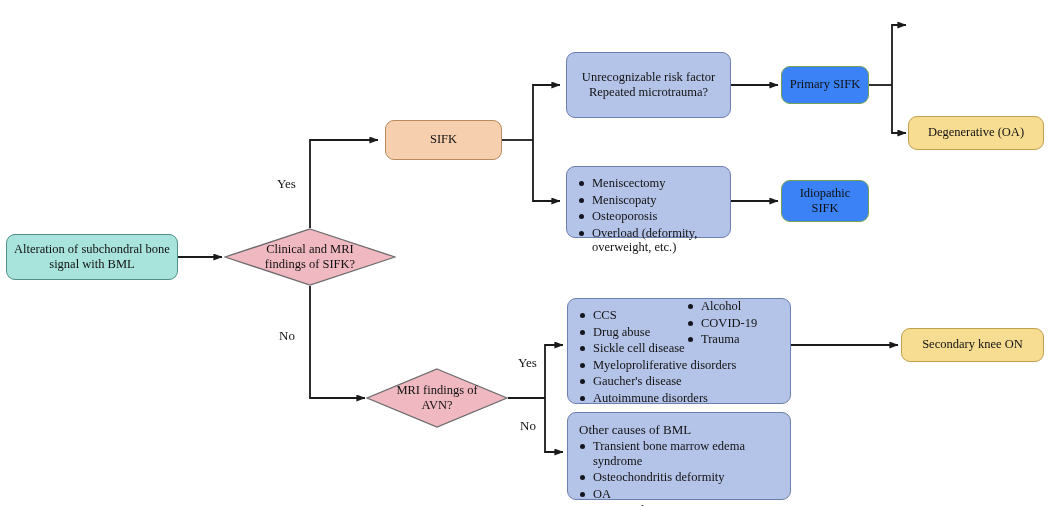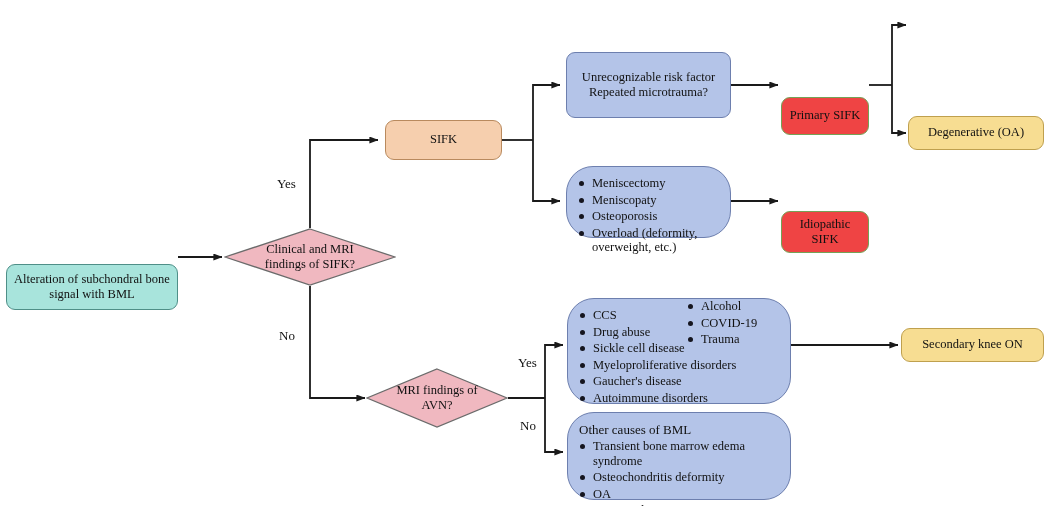--- a/index.html
+++ b/index.html
@@ -35,28 +35,27 @@
     justify-content: center;
     text-align: center;
     color: #111111;
     font-size: 12.5px;
     line-height: 1.22;
     padding: 3px 6px;
   }
   .node.teal   { background: #a8e4dc; border-color: #4f8f88; }
   .node.orange { background: #f6cfae; border-color: #b98a5e; }
   .node.blue   { background: #b4c4e8; border-color: #6d7fae; }
-  .node.green  { background: #ef4444; border-color: #75a156; margin-top: 31px; }
+  .node.green  { background: #3b82f6; border-color: #75a156; }
   .node.yellow { background: #f7dd92; border-color: #bfa04e; }
 
   .node.listbox {
     display: block;
     text-align: left;
     padding: 9px 10px 20px 10px;
-    border-radius: 27px;
   }
   .node .heading {
     display: block;
     margin: 0 0 1px 1px;
     font-size: 13px;
   }
   ul.bullets {
     list-style: none;
     margin: 0;
     padding: 0;
@@ -144,21 +143,21 @@
       <path d="M892,85 L892,133 L906,133" marker-end="url(#arrow)"></path>
 
       <path d="M508,398 L545,398"></path>
       <path d="M545,398 L545,345 L563,345" marker-end="url(#arrow)"></path>
       <path d="M545,398 L545,452 L563,452" marker-end="url(#arrow)"></path>
 
       <path d="M791,345 L898,345" marker-end="url(#arrow)"></path>
     </g>
   </svg>
 
-  <div class="node teal" style="left:6px; top:234px; width:172px; height:46px;margin-top:30px;">
+  <div class="node teal" style="left:6px; top:234px; width:172px; height:46px;">
     <span>
       <span>Alteration of subchondral bone</span><br>
       <span>signal with BML</span>
     </span>
   </div>
 
   <div class="diamond" style="left:224px; top:228px; width:172px; height:58px;">
     <svg viewBox="0 0 172 58" style="width:172px;height:58px;display:block;">
       <polygon points="86,1 171,29 86,57 1,29" fill="#f0b8c0" stroke="#6b6b6b" stroke-width="1.3"></polygon>
     </svg>

